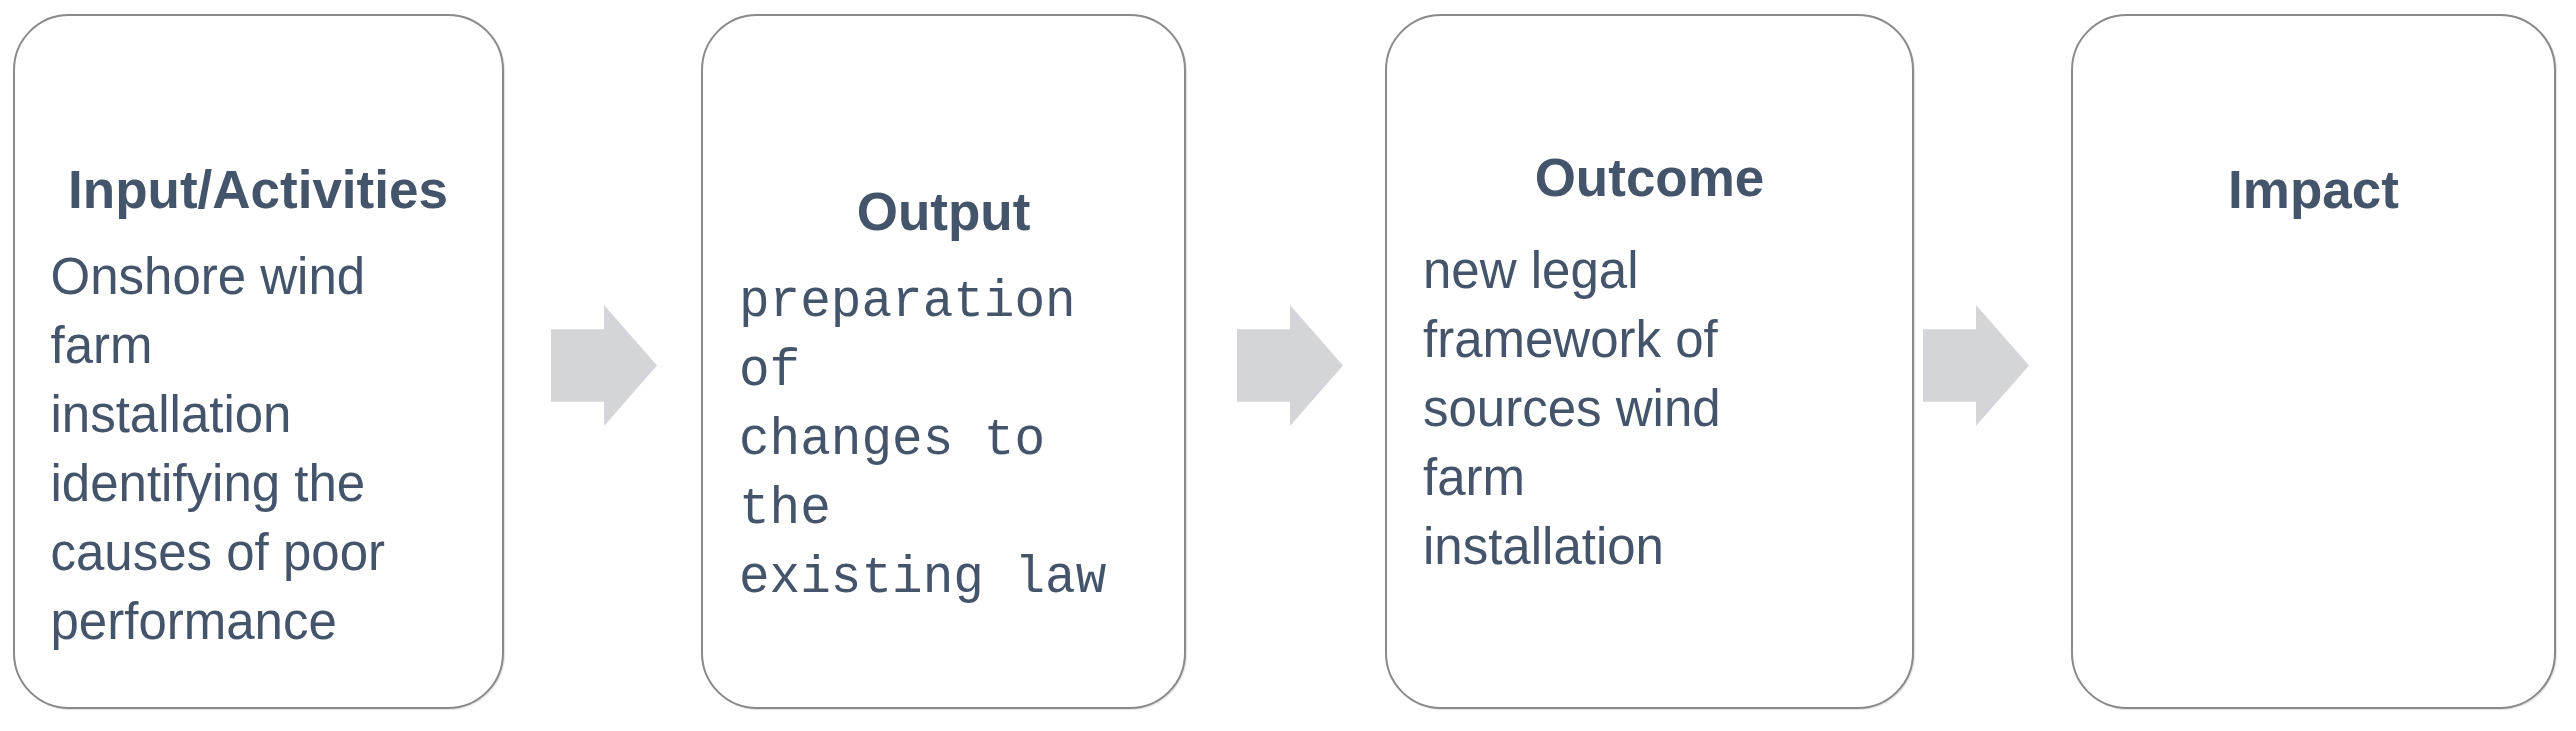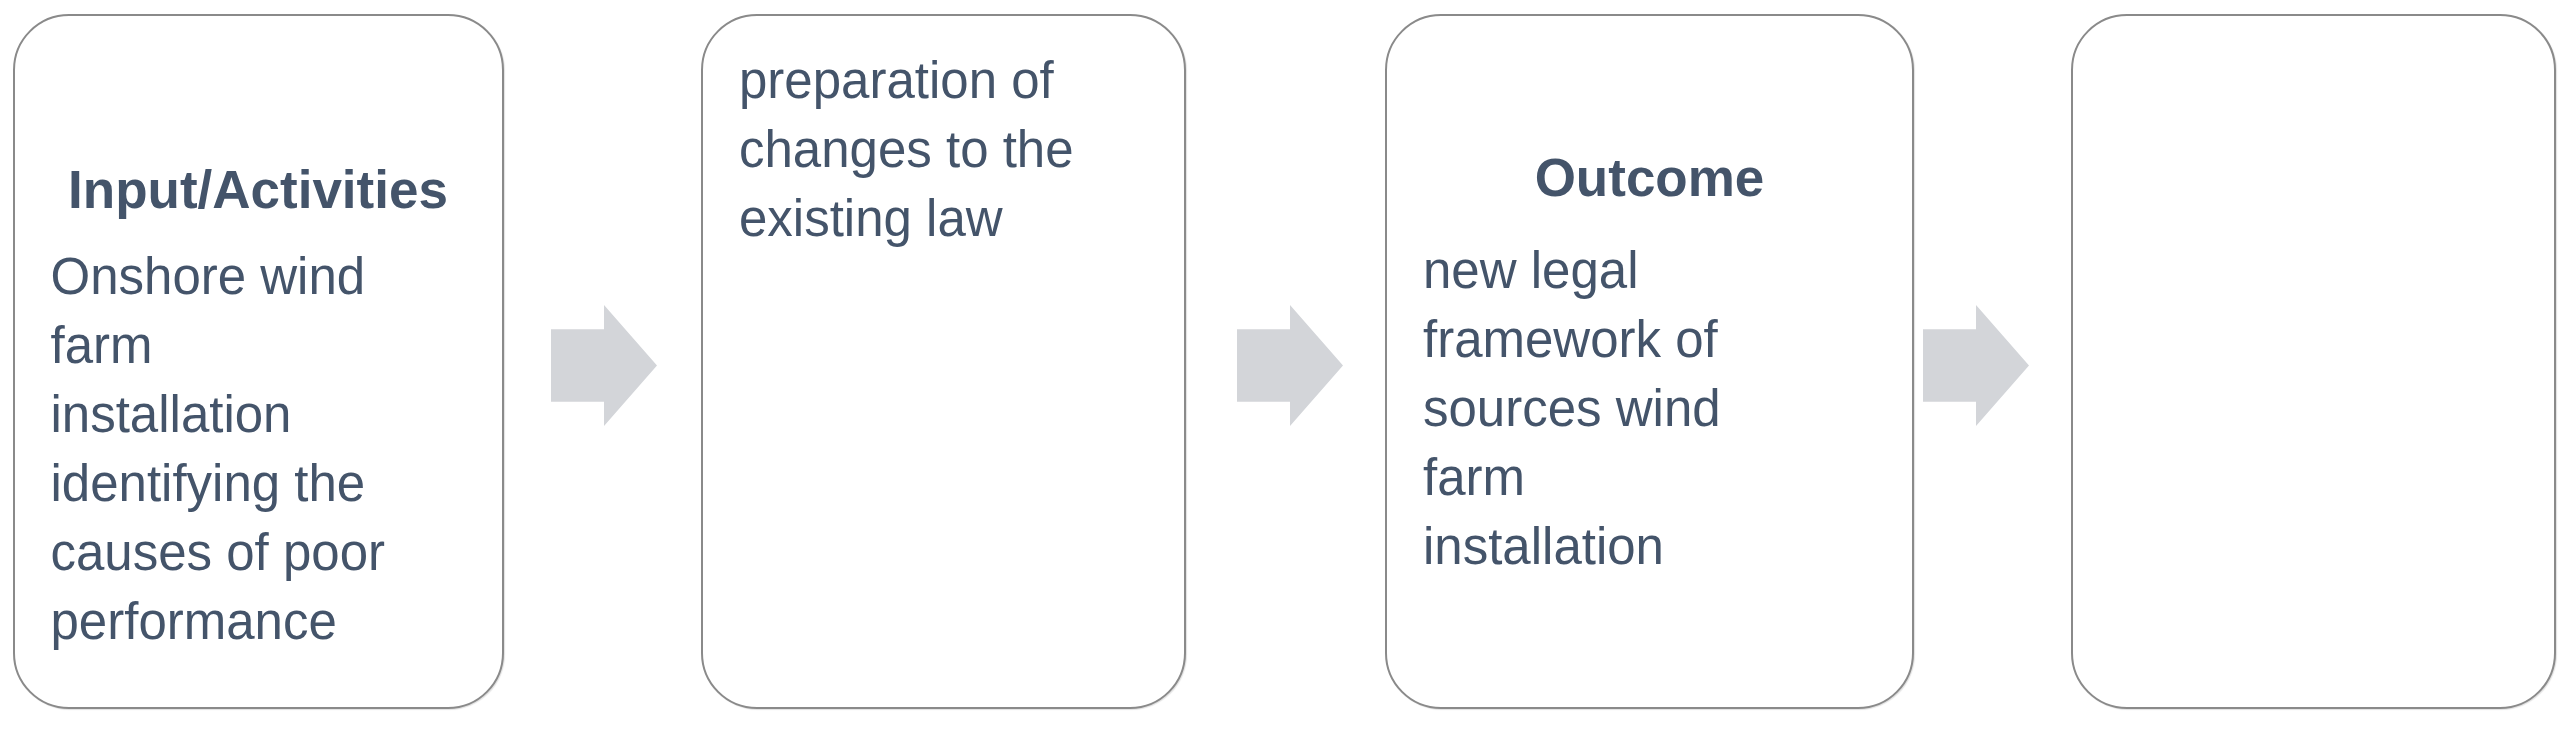--- a/index.html
+++ b/index.html
@@ -37,21 +37,21 @@
   .box4 .box-title{margin-top:147px;}
   .box-body{
     font-size:51px;
     line-height:69px;
     color:#44546A;
     padding:0 29px 0 36px;
     white-space:pre-line;
     text-align:left;
   }
   .box1 .box-body{margin-top:26px;}
-  .box2 .box-body{margin-top:30px;}
+  .box2 .box-body{margin-top:30px;font-family:Liberation Mono, monospace;}
   .box3 .box-body{margin-top:32px;}
   .box4 .box-body{margin-top:34px;}
   .flow-arrow{
     position:absolute;
     top:305px;
     width:106px;height:121px;
     background:#d3d5d9;
     clip-path:polygon(0 20%,50% 20%,50% 0,100% 50%,50% 100%,50% 80%,0 80%);
   }
   .arrow1{left:551px;}
@@ -69,35 +69,37 @@
 farm
 installation
 identifying the
 causes of poor
 performance</div>
   </div>
 
   <div class="flow-arrow arrow1"></div>
 
   <div class="flow-box box2">
+    <div class="box-title">Output</div>
     <div class="box-body">preparation of
 changes to the
 existing law</div>
   </div>
 
   <div class="flow-arrow arrow2"></div>
 
   <div class="flow-box box3">
     <div class="box-title">Outcome</div>
     <div class="box-body">new legal
 framework of
 sources wind
 farm
 installation</div>
   </div>
 
   <div class="flow-arrow arrow3"></div>
 
   <div class="flow-box box4">
+    <div class="box-title">Impact</div>
   </div>
 
 </div>
 
 
 </body></html>

